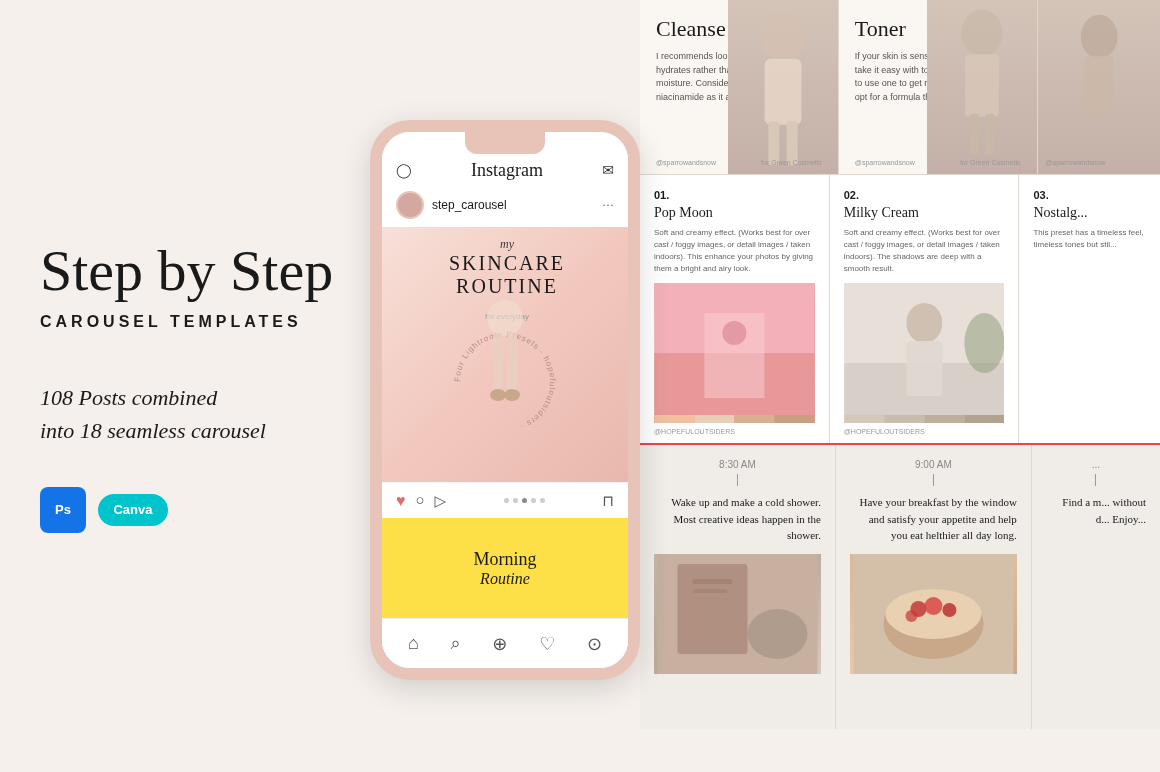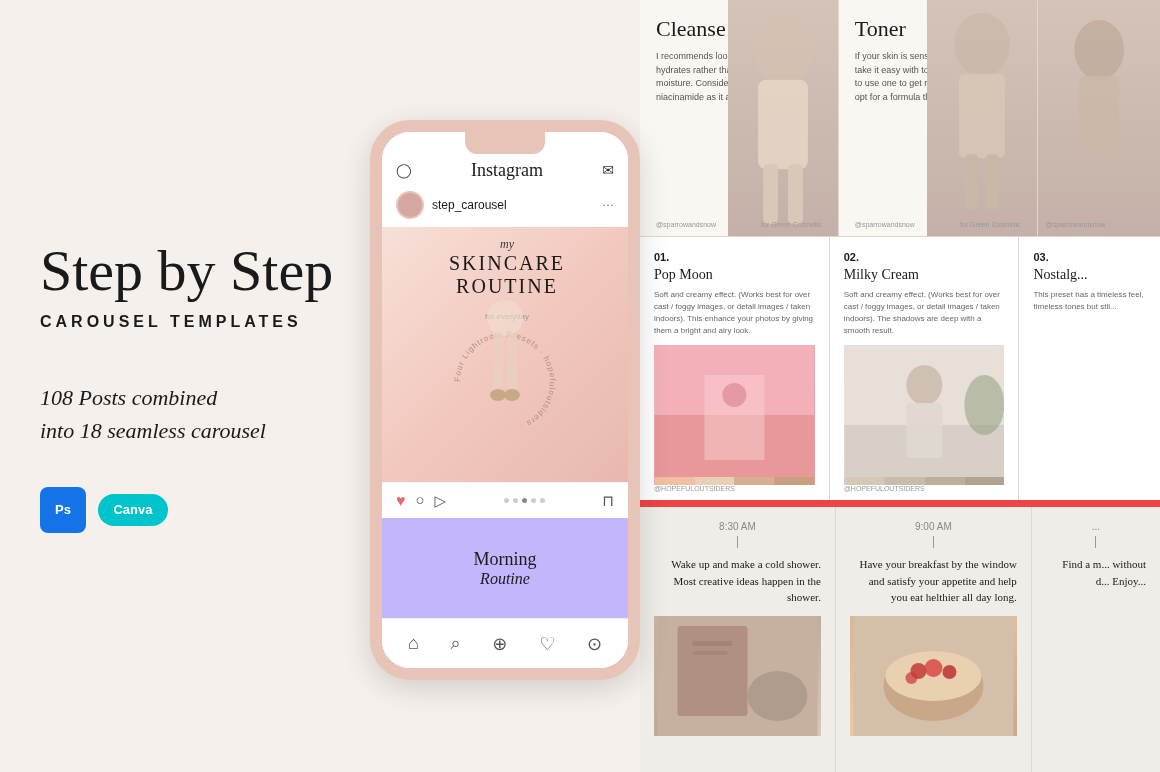--- a/index.html
+++ b/index.html
@@ -262,21 +262,21 @@
       background: #ccc;
     }
 
     .dot.active {
       background: #888;
     }
 
     
     .phone-morning {
       height: 100px;
-      background: #c4b5fd;
+      background: #fde047;
       display: flex;
       flex-direction: column;
       align-items: center;
       justify-content: center;
     }
 
     .morning-title {
       font-family: Georgia, serif;
       font-size: 18px;
       color: #1a1a1a;
@@ -295,21 +295,21 @@
       left: 640px;
       top: 0;
       width: 520px;
       height: 772px;
       overflow: hidden;
     }
 
     
     .top-row {
       display: flex;
-      height: 237px;
+      height: 175px;
       border-bottom: 1px solid #e0d8d0;
     }
 
     .skincare-card {
       flex: 1;
       background: #faf6f2;
       padding: 16px;
       border-right: 1px solid #e0d8d0;
       position: relative;
       overflow: hidden;
@@ -358,21 +358,21 @@
       width: 100%;
       height: 100%;
       background: linear-gradient(180deg, #d4c4b8 0%, #c4b0a8 100%);
       position: relative;
     }
 
     
     .middle-row {
       display: flex;
       height: 270px;
-      border-bottom: 7px solid #ef4444;
+      border-bottom: 2px solid #ef4444;
     }
 
     .preset-card {
       flex: 1;
       background: white;
       padding: 14px;
       border-right: 1px solid #e0d8d0;
       position: relative;
       overflow: hidden;
     }

